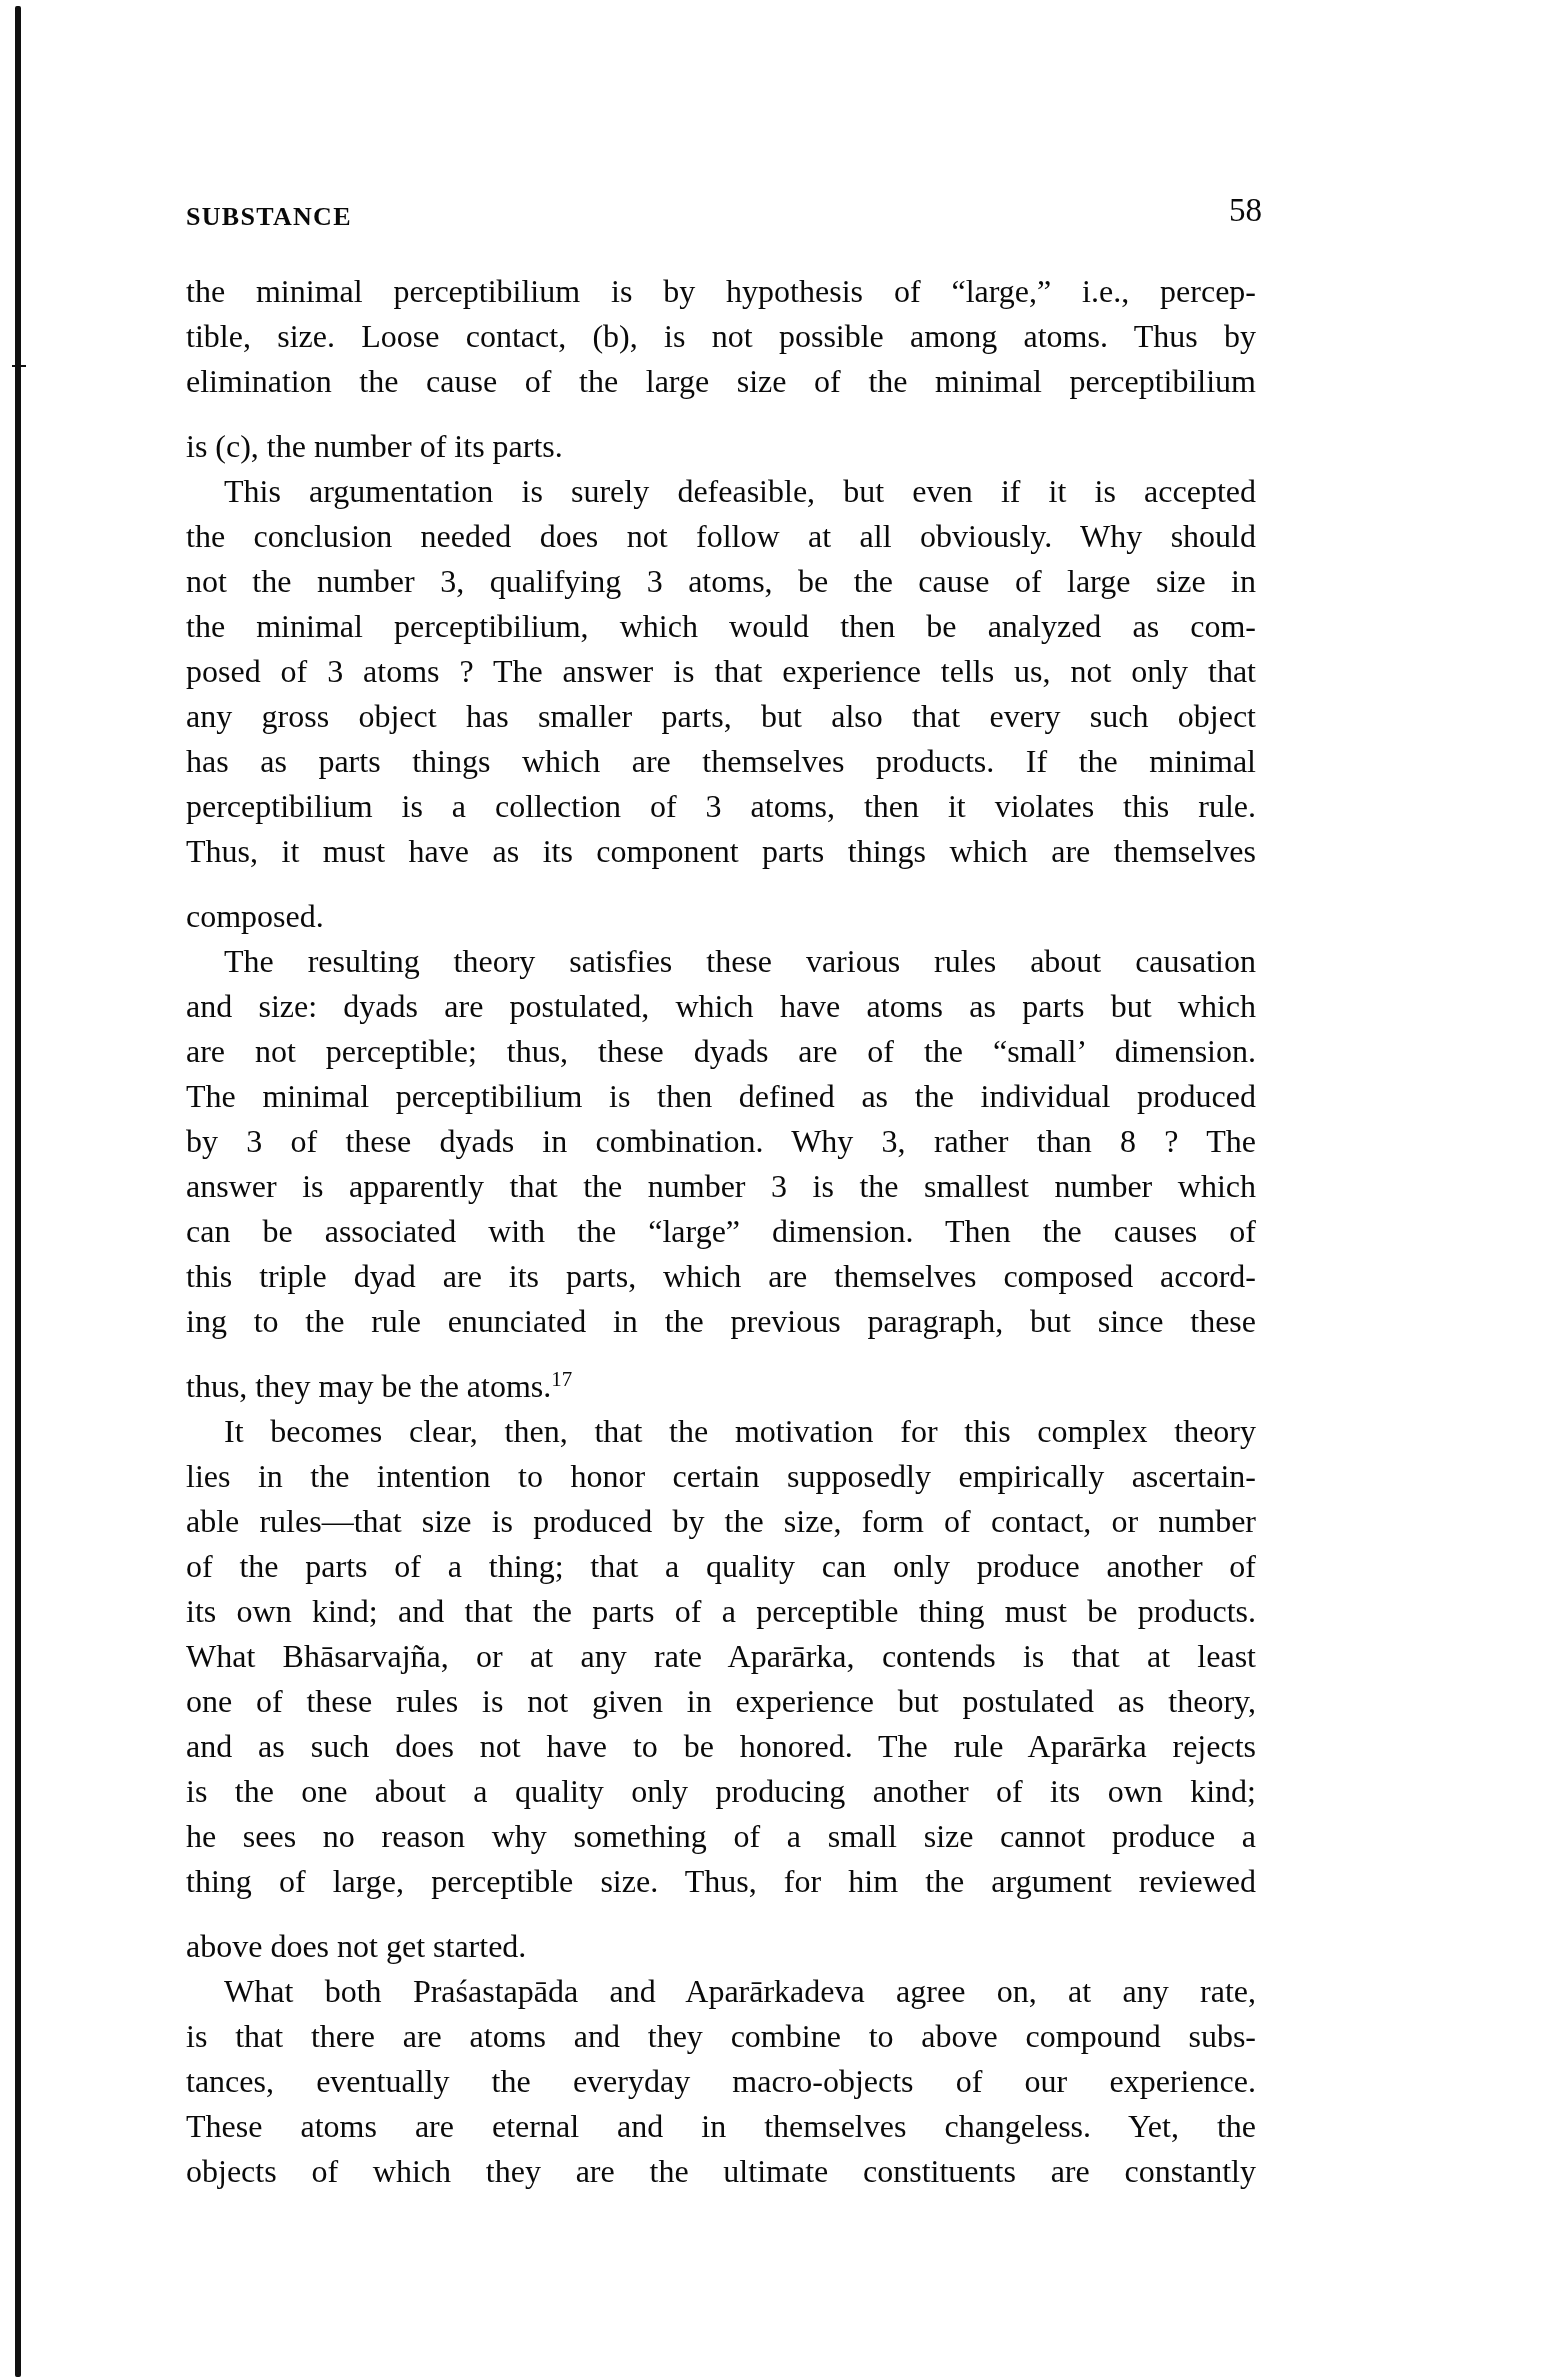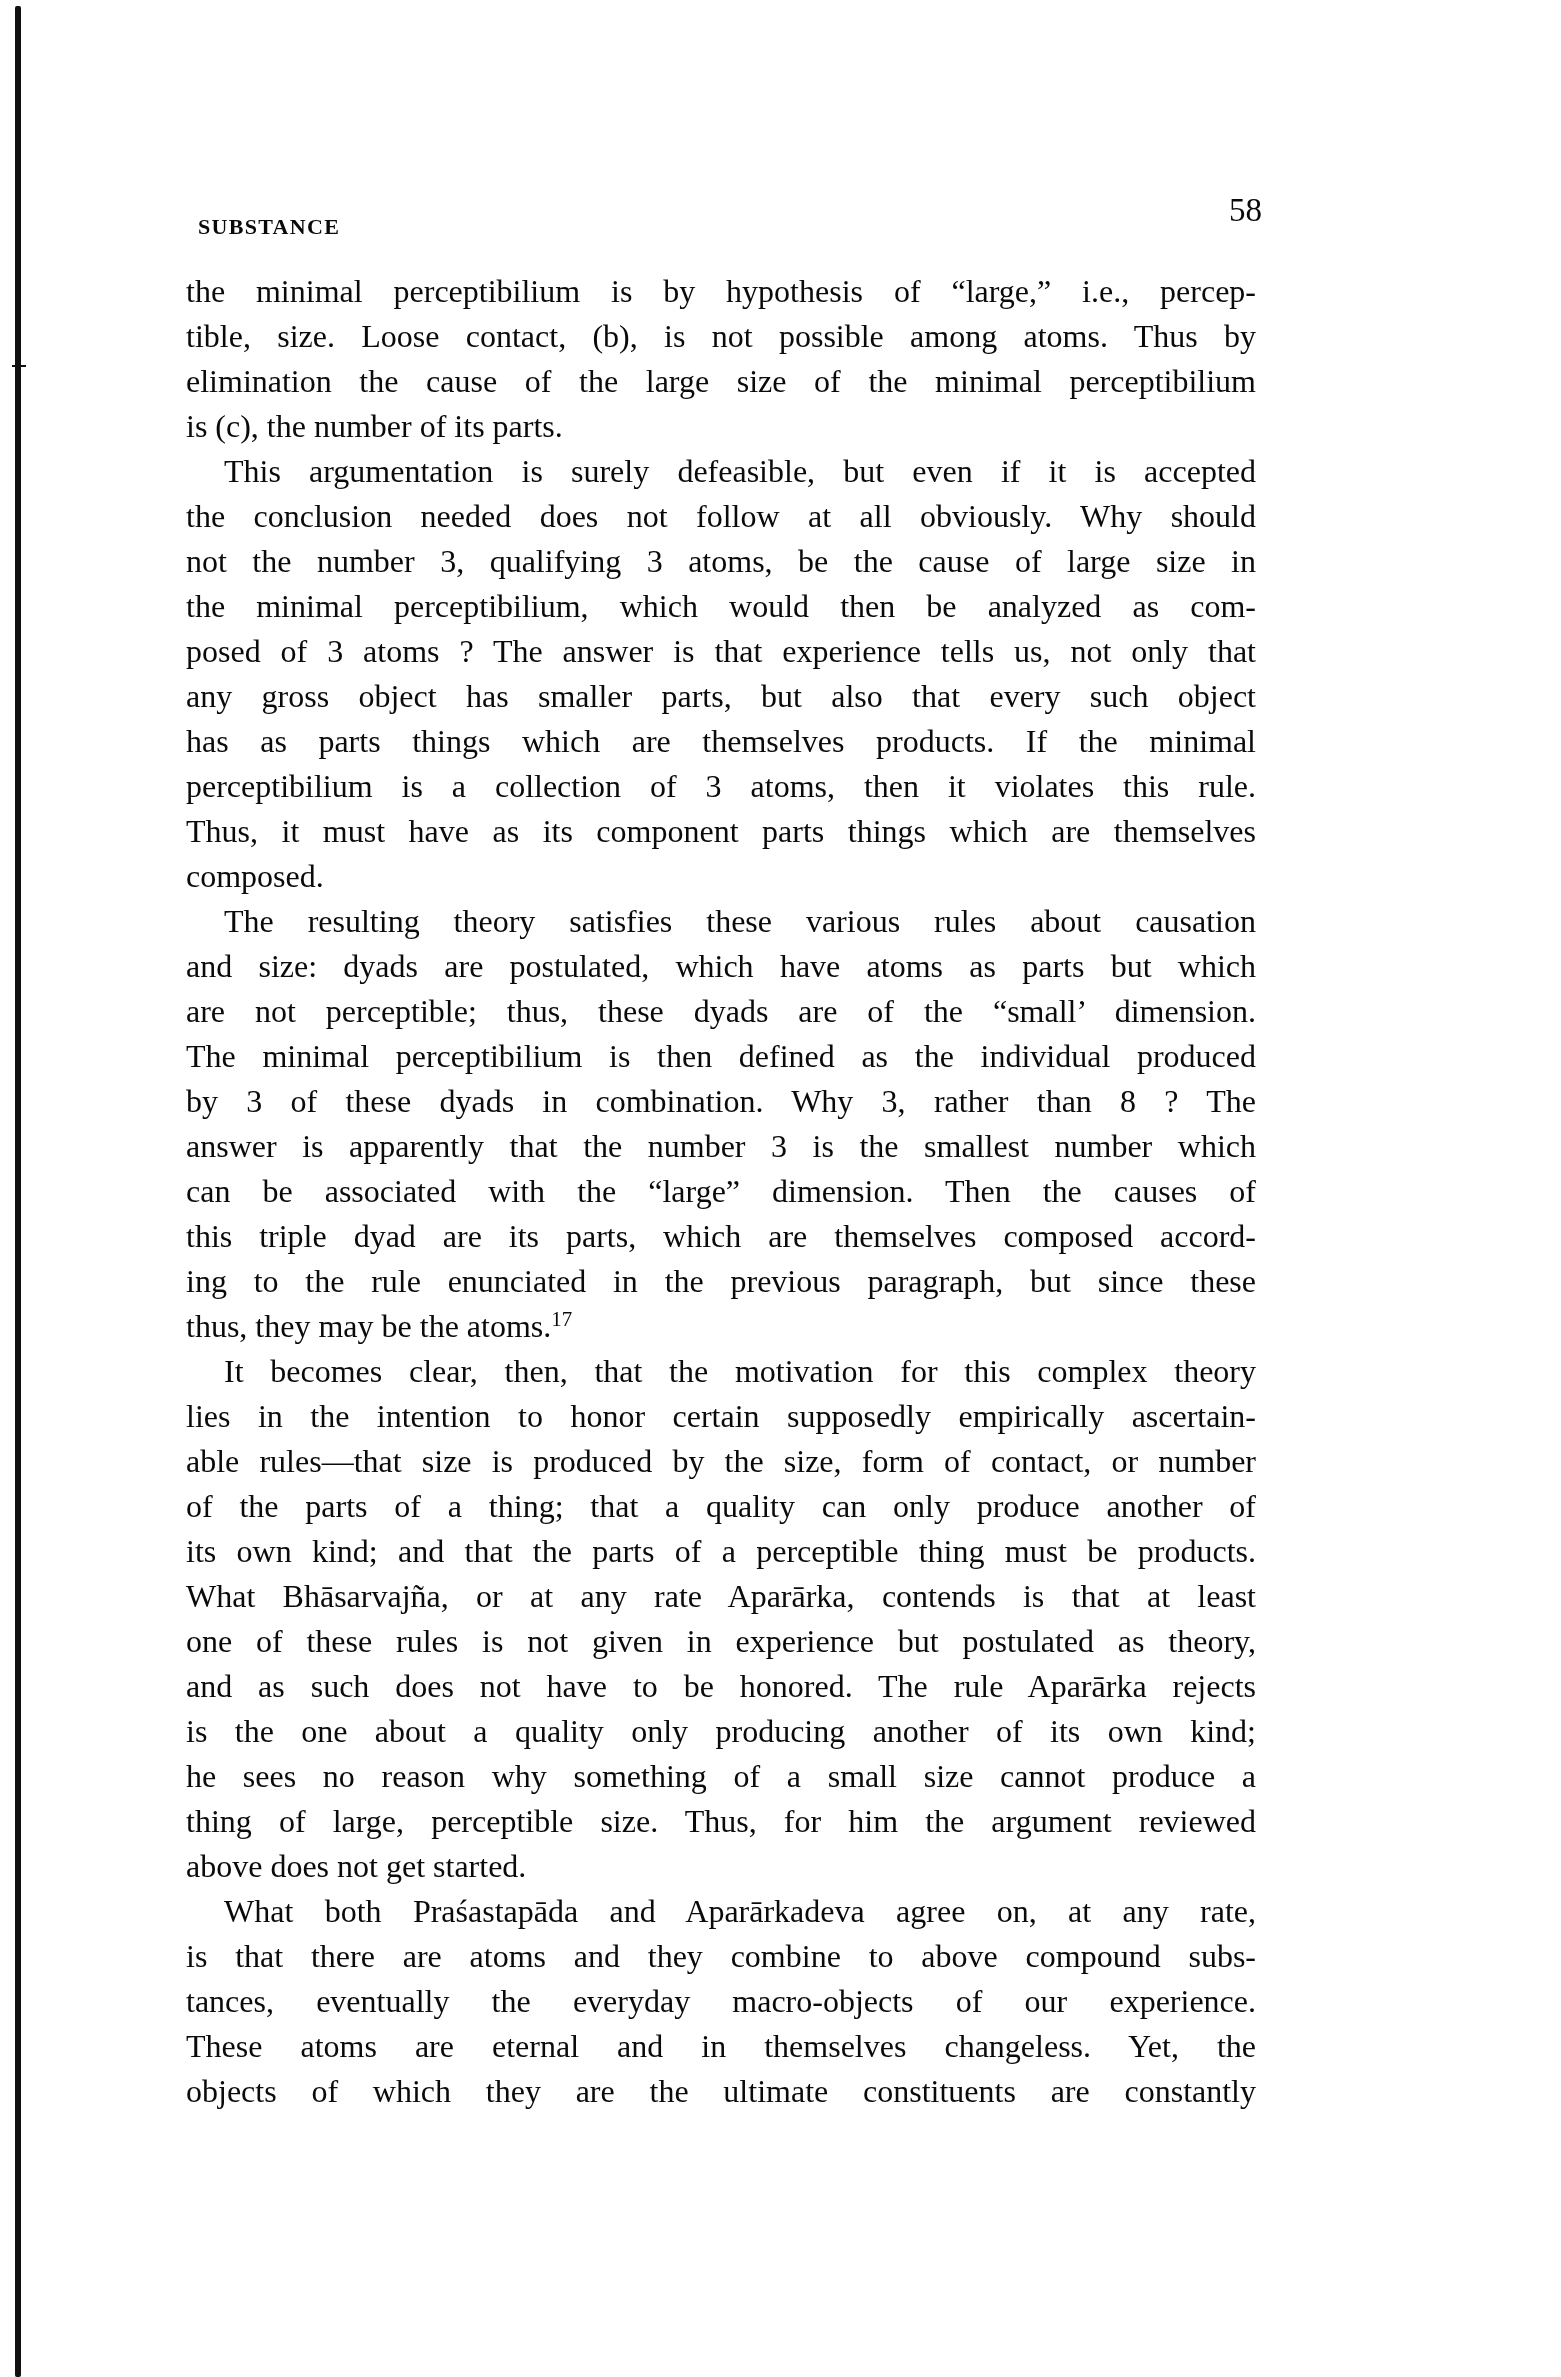--- a/index.html
+++ b/index.html
@@ -34,26 +34,25 @@
   }
   .running-head {
     position: absolute;
     top: 192px;
     left: 186px;
     width: 1076px;
     height: 45px;
   }
   .running-title {
     position: absolute;
-    left: 12px;
+    left: 0;
     top: 10.2px;
-    font-size: 22px;
+    font-size: 26px;
     font-weight: bold;
     letter-spacing: 1.3px;
-    margin-top: 12px;
   }
   .page-number {
     position: absolute;
     right: 0;
     top: 0;
     font-size: 33px;
   }
   .body-text {
     position: absolute;
     top: 269px;
@@ -65,20 +64,21 @@
   .line {
     display: block;
     height: 45px;
     white-space: nowrap;
     text-align: justify;
     text-align-last: justify;
     overflow: visible;
   }
   .line.last {
     text-align-last: left;
+    margin-top: 20px;
   }
   .line.indent {
     padding-left: 38px;
     font-family: Liberation Serif, serif;
   }
   sup.fn {
     font-size: 21px;
     vertical-align: 11.5px;
     line-height: 0;
   }

